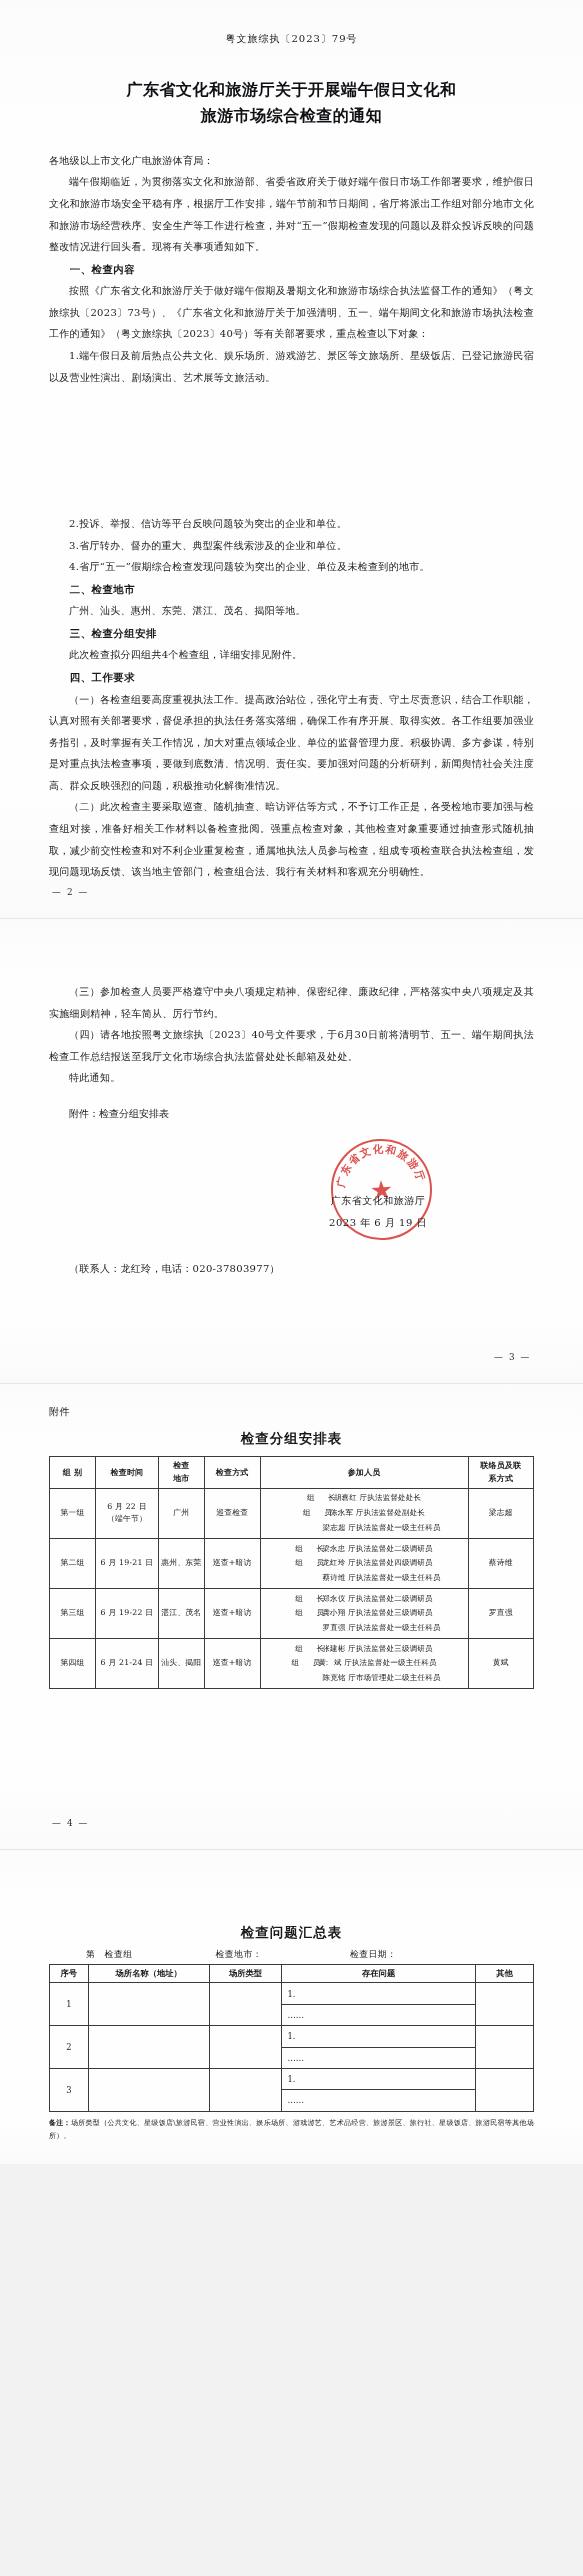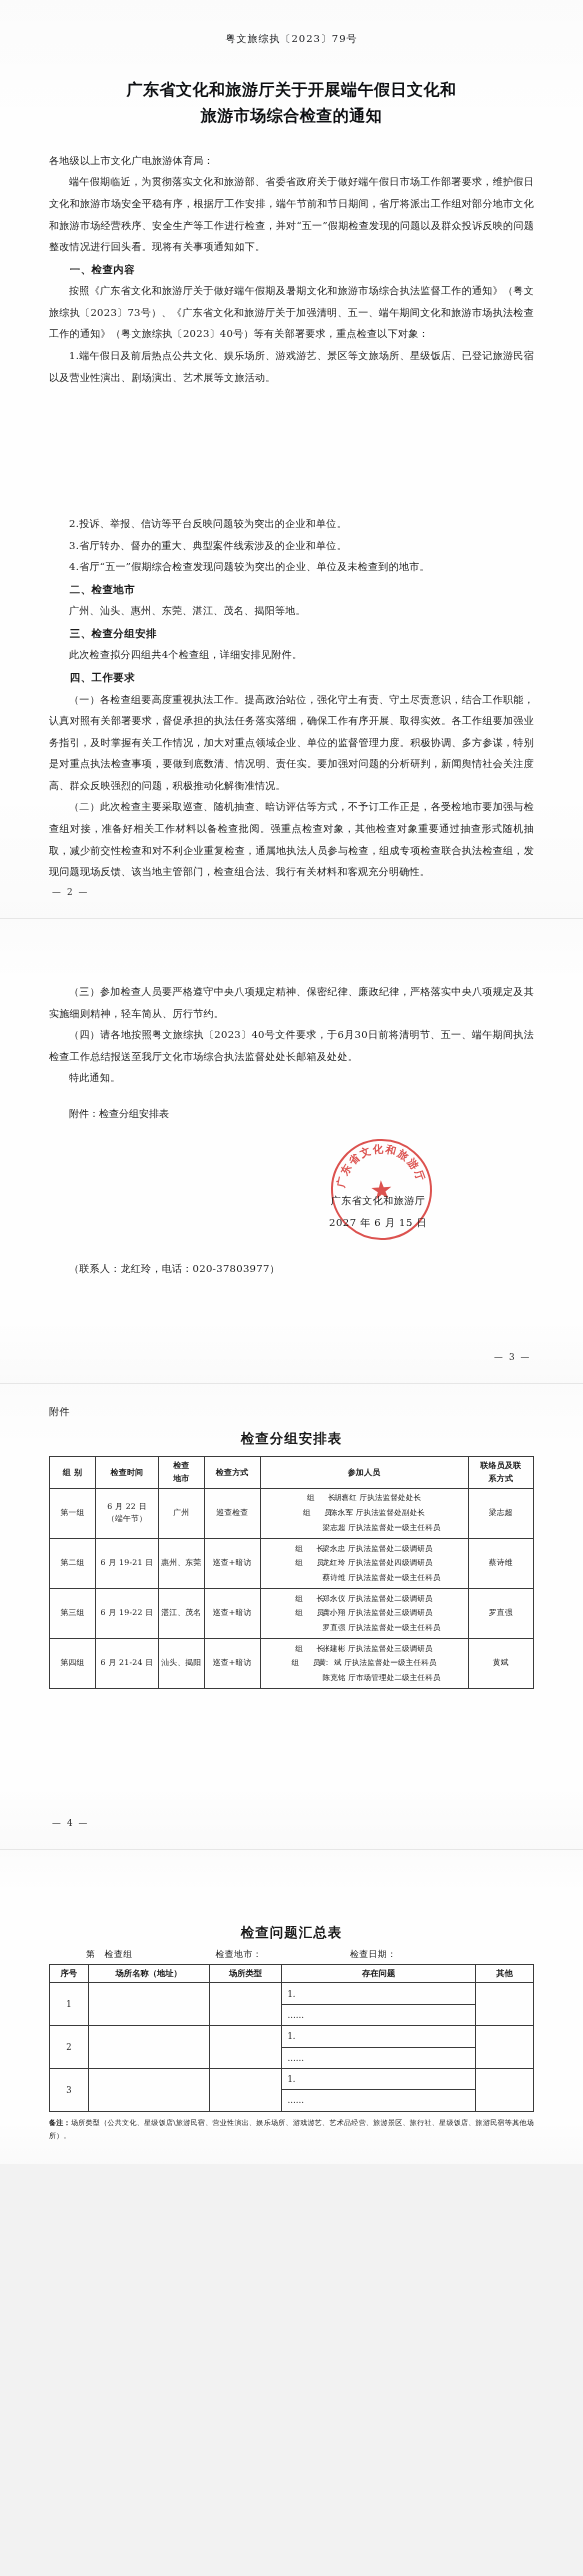--- a/index.html
+++ b/index.html
@@ -307,21 +307,21 @@
               <path id="arcTop" d="M 22,93 A 71,71 0 0 1 164,93"></path>
             </defs>
             <text>
               <textPath href="#arcTop" startOffset="50%" text-anchor="middle">广东省文化和旅游厅</textPath>
             </text>
           </svg>
           <span class="star">★</span>
         </div>
         <div class="sign-text">
           <div>广东省文化和旅游厅</div>
-          <div>2027 年 6 月 15 日</div>
+          <div>2023 年 6 月 19 日</div>
         </div>
       </div>
 
       <p class="contact">（联系人：龙红玲，电话：020-37803977）</p>
 
       <div class="spacer-md"></div>
       <div class="pgnum right">— 3 —</div>
       <div class="spacer-sm"></div>
     </div>
     <div class="scan-tint"></div>

